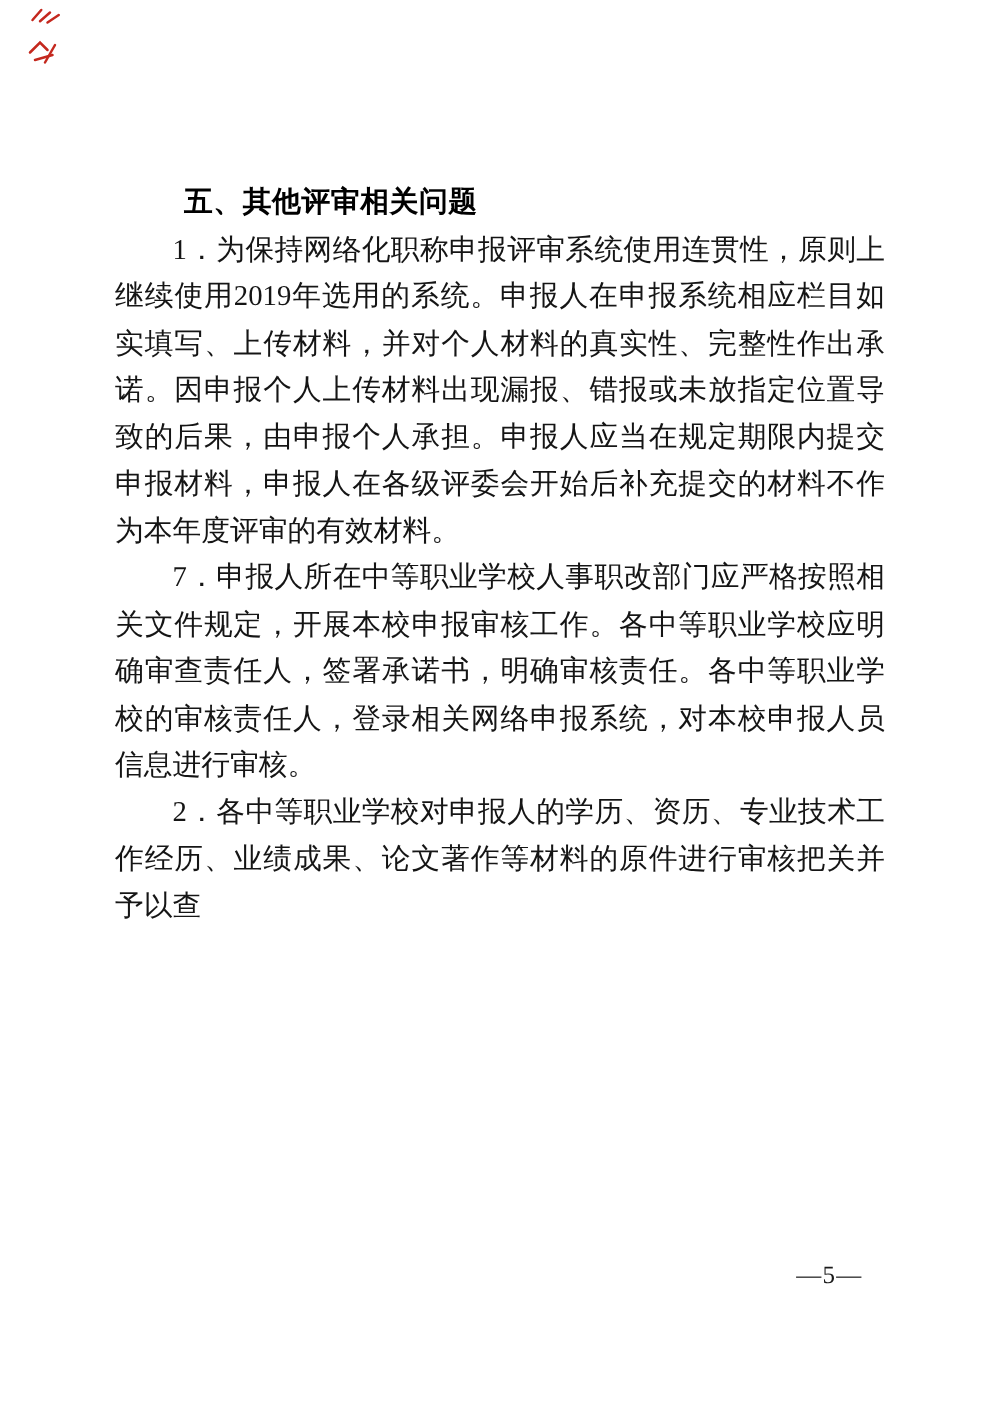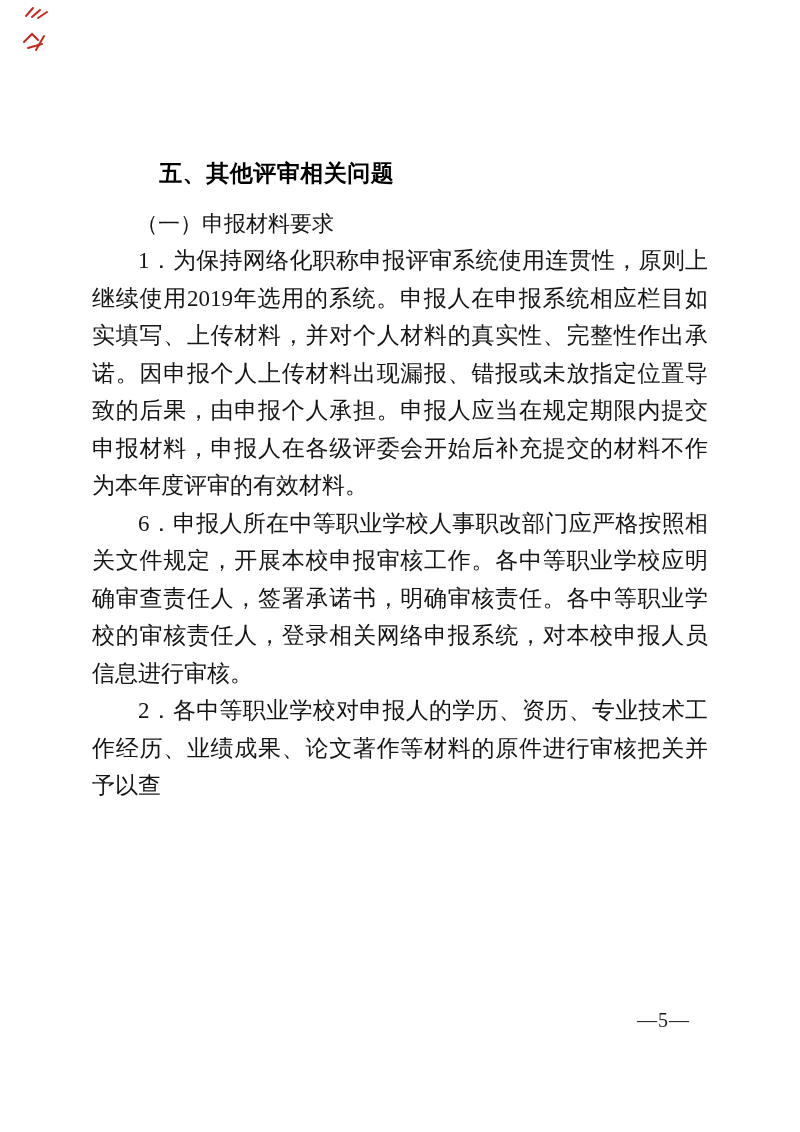--- a/index.html
+++ b/index.html
@@ -26,21 +26,21 @@
   .red-marks svg {
     display: block;
   }
   .content {
     position: absolute;
     left: 92px;
     top: 143px;
     width: 616px;
   }
   .doc-heading {
-    margin: 12px;
+    margin: 0;
     font-family: "Liberation Sans", "DejaVu Sans", sans-serif;
     font-weight: 700;
     font-size: 23px;
     line-height: 37.5px;
     color: #000000;
     text-indent: 2.4em;
     letter-spacing: 0.5px;
   }
   .doc-subheading {
     margin: 0;
@@ -83,26 +83,25 @@
         <path d="M4 38 L12 30 L18 36"></path>
         <path d="M8 44 L22 40"></path>
         <path d="M16 46 L24 32"></path>
       </g>
     </svg>
   </div>
 
   <div class="content">
     <h1 class="doc-heading">五、其他评审相关问题</h1>
 
-    <h2 class="doc-subheading">（一）申报材料要求</h2>
 
     <p class="doc-paragraph">1．为保持网络化职称申报评审系统使用连贯性，原则上继续使用2019年选用的系统。申报人在申报系统相应栏目如实填写、上传材料，并对个人材料的真实性、完整性作出承诺。因申报个人上传材料出现漏报、错报或未放指定位置导致的后果，由申报个人承担。申报人应当在规定期限内提交申报材料，申报人在各级评委会开始后补充提交的材料不作为本年度评审的有效材料。</p>
 
 
 
-    <p class="doc-paragraph">6．申报人所在中等职业学校人事职改部门应严格按照相关文件规定，开展本校申报审核工作。各中等职业学校应明确审查责任人，签署承诺书，明确审核责任。各中等职业学校的审核责任人，登录相关网络申报系统，对本校申报人员信息进行审核。</p>
+    <p class="doc-paragraph">7．申报人所在中等职业学校人事职改部门应严格按照相关文件规定，开展本校申报审核工作。各中等职业学校应明确审查责任人，签署承诺书，明确审核责任。各中等职业学校的审核责任人，登录相关网络申报系统，对本校申报人员信息进行审核。</p>
 
     <p class="doc-paragraph">2．各中等职业学校对申报人的学历、资历、专业技术工作经历、业绩成果、论文著作等材料的原件进行审核把关并予以查</p>
   </div>
 
   <div class="page-number">—5—</div>
 
 </div>
 
 </body></html>

